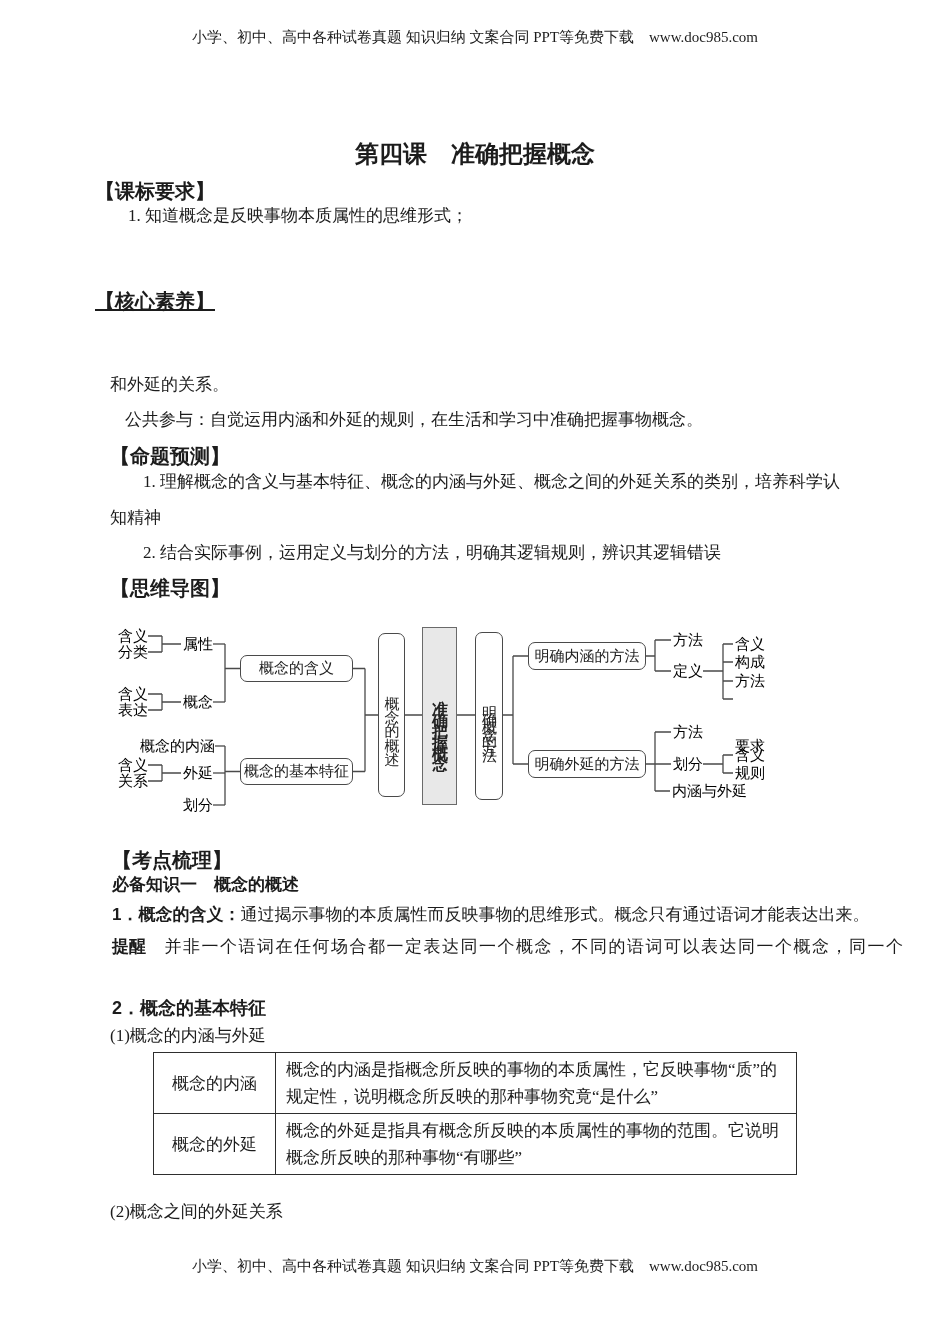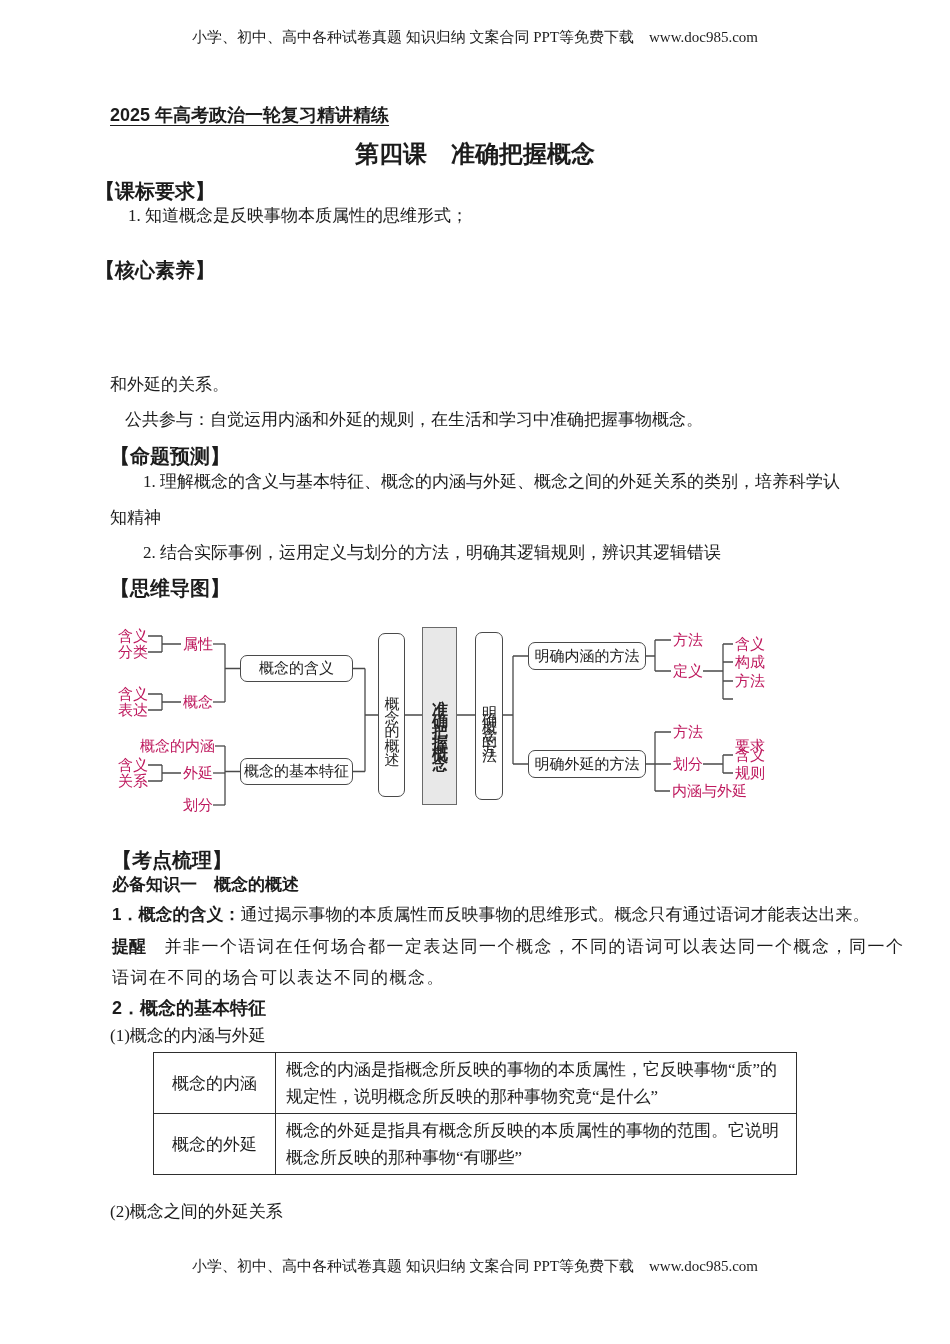--- a/index.html
+++ b/index.html
@@ -12,21 +12,21 @@
                 font-size:18px;text-decoration:underline;text-underline-offset:4px;}
   .lesson-title{font-family:"Liberation Sans","DejaVu Sans",sans-serif;font-weight:bold;font-size:24px;}
   .h-section{font-family:"Liberation Sans","DejaVu Sans",sans-serif;font-weight:bold;font-size:20px;}
   .body-line{font-size:17px;}
   .sub-bold{font-family:"Liberation Sans","DejaVu Sans",sans-serif;font-weight:bold;font-size:17px;}
   .inline-bold{font-family:"Liberation Sans","DejaVu Sans",sans-serif;font-weight:bold;}
   .tip-line{font-size:17px;letter-spacing:1.5px;}
   
   .mindmap{position:absolute;left:0;top:615px;width:950px;height:230px;}
   .mm-svg{position:absolute;left:0;top:0;}
-  .mm-label{position:absolute;font-size:15px;line-height:16px;color:#be185d;white-space:nowrap;}
+  .mm-label{position:absolute;font-size:15px;line-height:16px;color:#000000;white-space:nowrap;}
   .mm-stack span{display:block;}
   .mm-box{position:absolute;border:1.4px solid #4a4a4a;border-radius:7px;background:#fff;
           display:flex;align-items:center;justify-content:center;font-size:15px;color:#222;
           white-space:nowrap;box-sizing:border-box;}
   .mm-vbox{writing-mode:vertical-rl;text-orientation:upright;}
   .mm-root{border-radius:0;background:#e8e8e8;border:1.4px solid #6a6a6a;
            font-weight:bold;font-size:16px;letter-spacing:11px;padding-top:10px;}
   .v-overview{letter-spacing:14px;padding-top:8px;}
   .v-methods{letter-spacing:7px;padding-top:5px;}
   
@@ -36,27 +36,26 @@
   .kv-term{width:119px;text-align:center;vertical-align:middle;}
   .kv-def{padding:3px 10px;line-height:27px;height:52px;vertical-align:middle;}
 </style>
 </head>
 <body>
 
 <div class="page">
 
   <div class="abs center meta-line" style="top:28px;">小学、初中、高中各种试卷真题 知识归纳 文案合同 PPT等免费下载　www.doc985.com</div>
 
-  <div class="abs series-title" style="left:110px;top:103px;">2025 年高考政治一轮复习精讲精练</div>
   <div class="abs center lesson-title" style="top:138px;">第四课　准确把握概念</div>
 
   <div class="abs h-section" style="left:95px;top:178px;font-family:Liberation Mono, monospace;">【课标要求】</div>
   <div class="abs body-line" style="left:128px;top:204px;">1. 知道概念是反映事物本质属性的思维形式；</div>
 
-  <div class="abs h-section" style="left:95px;top:257px;">【核心素养】</div>
+  <div class="abs h-section" style="left:95px;top:288px;text-decoration:underline;">【核心素养】</div>
   <div class="abs body-line" style="left:110px;top:373px;">和外延的关系。</div>
   <div class="abs body-line" style="left:125px;top:408px;">公共参与：自觉运用内涵和外延的规则，在生活和学习中准确把握事物概念。</div>
 
   <div class="abs h-section" style="left:110px;top:443px;">【命题预测】</div>
   <div class="abs body-line" style="left:143px;top:470px;">1. 理解概念的含义与基本特征、概念的内涵与外延、概念之间的外延关系的类别，培养科学认</div>
   <div class="abs body-line" style="left:110px;top:506px;">知精神</div>
   <div class="abs body-line" style="left:143px;top:541px;">2. 结合实际事例，运用定义与划分的方法，明确其逻辑规则，辨识其逻辑错误</div>
 
   <div class="abs h-section" style="left:110px;top:575px;">【思维导图】</div>
 
@@ -138,21 +137,20 @@
   <div class="abs h-section" style="left:112px;top:847px;">【考点梳理】</div>
   <div class="abs sub-bold" style="left:112px;top:873px;">必备知识一　概念的概述</div>
 
   <div class="abs body-line" style="left:112px;top:903px;">
     <span class="inline-bold">1．概念的含义：</span><span>通过揭示事物的本质属性而反映事物的思维形式。概念只有通过语词才能表达出来。</span>
   </div>
 
   <div class="abs tip-line" style="left:112px;top:935px;">
     <span class="inline-bold" style="letter-spacing:0;">提醒</span>　<span>并非一个语词在任何场合都一定表达同一个概念，不同的语词可以表达同一个概念，同一个</span>
   </div>
-  <div class="abs tip-line" style="left:112px;top:966px;">语词在不同的场合可以表达不同的概念。</div>
 
   <div class="abs sub-bold" style="left:112px;top:996px;font-size:18px;">2．概念的基本特征</div>
   <div class="abs body-line" style="left:110px;top:1024px;">(1)概念的内涵与外延</div>
 
   <table class="kv-table">
     <tbody>
         <tr>
       <td class="kv-term">概念的内涵</td>
       <td class="kv-def">概念的内涵是指概念所反映的事物的本质属性，它反映事物“质”的规定性，说明概念所反映的那种事物究竟“是什么”</td>
     </tr>

